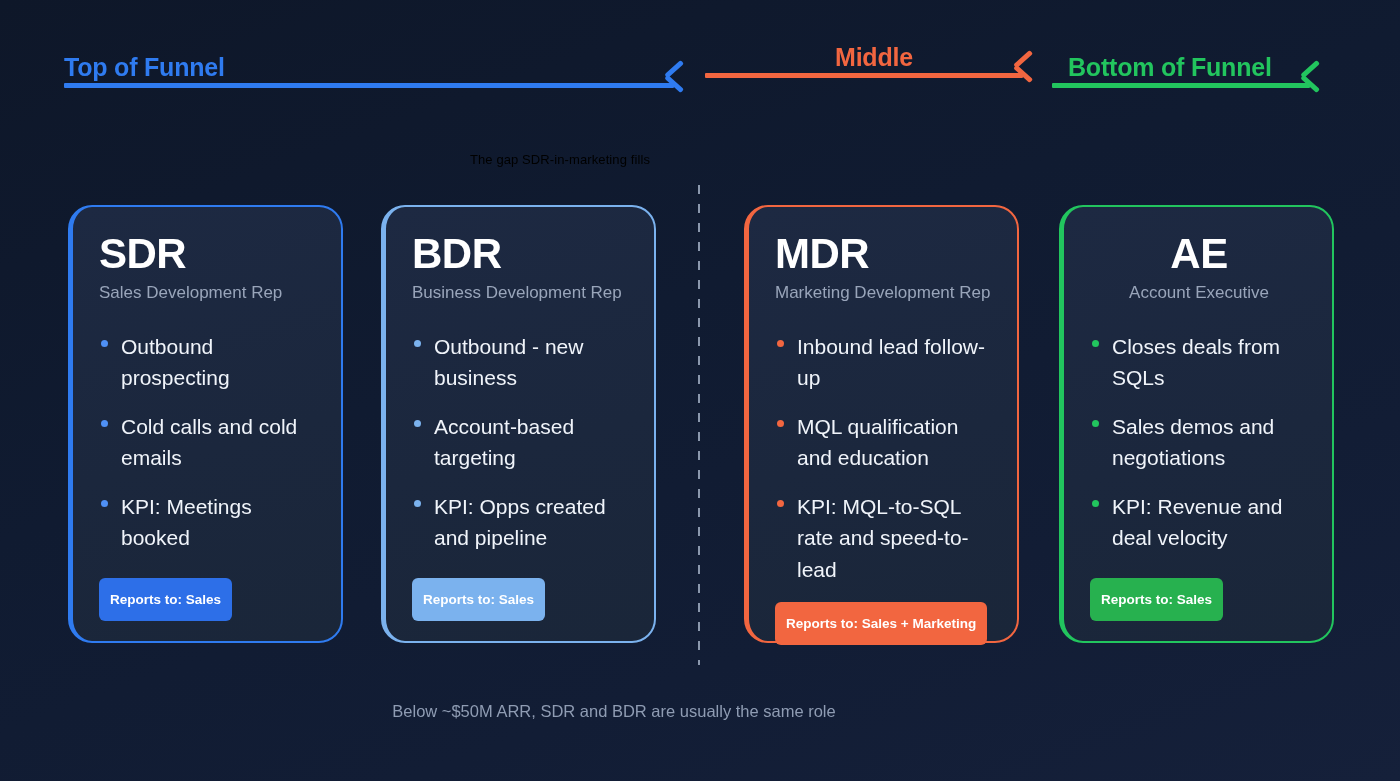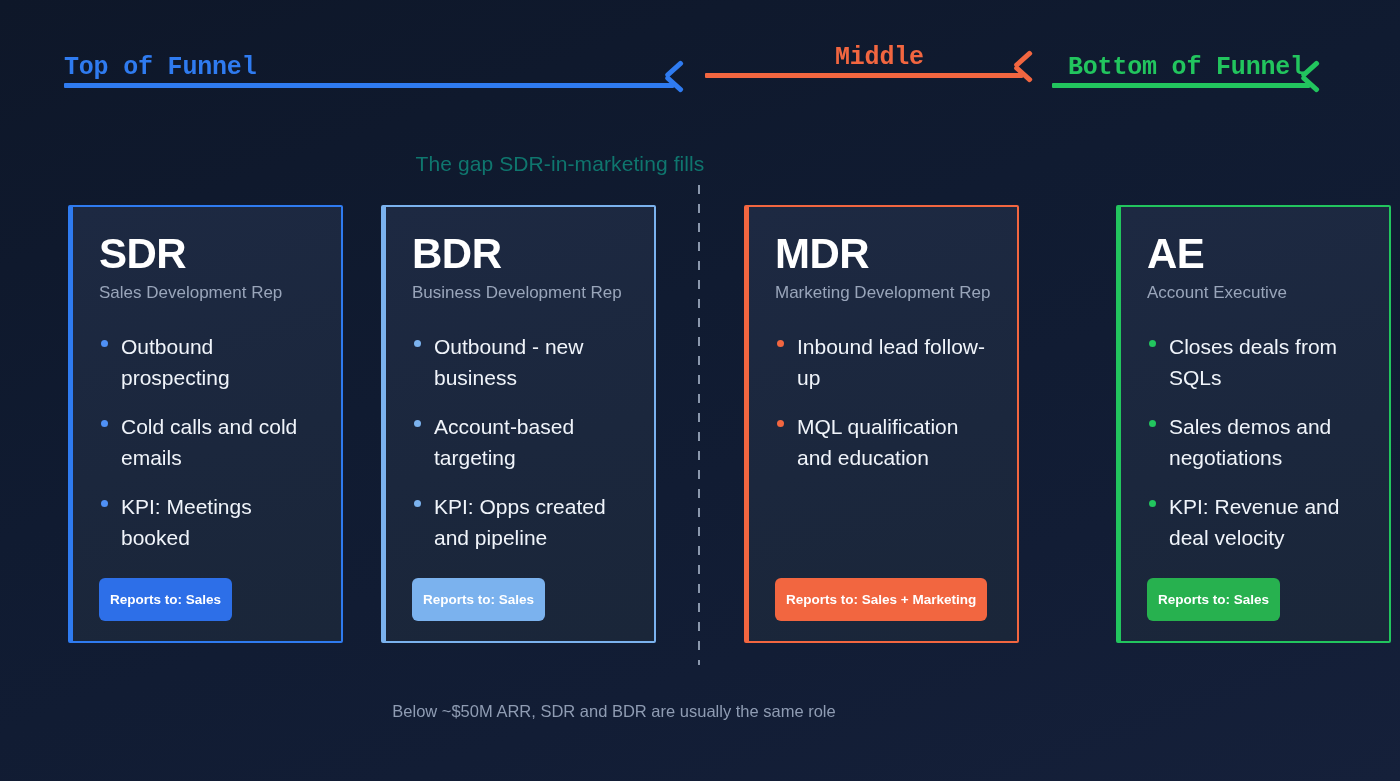--- a/index.html
+++ b/index.html
@@ -7,21 +7,21 @@
   body {
     font-family: "Liberation Sans", sans-serif;
     background: linear-gradient(160deg, #0e1729 0%, #101b31 42%, #121d35 72%, #15203a 100%);
     color:#e8edf6;
     overflow:hidden;
     position:relative;
   }
   .stage { position:relative; width:1400px; height:781px; }
 
   
-  .funnel { position:absolute; left:0; top:0; width:1124px; height:130px;font-family:Liberation Mono, monospace; }
+  .funnel { position:absolute; left:0; top:0; width:1124px; height:130px; }
   .seg { position:absolute; height:60px; }
   .seg .seg-label {
     position:absolute; bottom:22px;
     font-size:25px; font-weight:bold; letter-spacing:-0.2px;
     white-space:nowrap; line-height:1;
   }
   .seg .bar {
     position:absolute; left:0; bottom:14px; height:5px; border-radius:1px;
   }
   .arrowhead { position:absolute; width:30px; height:30px; }
@@ -48,40 +48,40 @@
   
   #seg-bot { left:1052px; top:42px; width:285px; }
   #seg-bot .seg-label { left:16px; color:#22c55e; }
   #seg-bot .bar { width:258px; background:#22c55e; }
   #seg-bot .arrowhead { left:250px; bottom:2px; }
   #seg-bot .arrowhead::before, #seg-bot .arrowhead::after { background:#22c55e; }
 
   
   .gap-caption {
     position:absolute; top:152px; left:0; width:1120px;
-    text-align:center; font-size:21px; color:#0f766e; letter-spacing:0.1px;
+    text-align:center; font-size:13px; color:#000000; letter-spacing:0.1px;
   }
   .divider {
     position:absolute; left:698px; top:185px; width:2px; height:480px;
     background:repeating-linear-gradient(to bottom,#8b98ad 0 9px, rgba(0,0,0,0) 9px 19px);
   }
 
   
   .cards { position:absolute; top:205px; left:0; width:1400px; height:438px; }
   .card {
     position:absolute; top:0; width:275px; height:438px;
-    border-radius:2px;
+    border-radius:24px;
     background:linear-gradient(165deg,#1d2942 0%,#1b273d 55%,#1a2639 100%);
     padding:26px 24px 20px 26px;
     display:flex; flex-direction:column;
   }
   #card-sdr { left:68px; border:2px solid #2f7bf0; border-left-width:5px; }
   #card-bdr { left:381px; border:2px solid #7bb2ee; border-left-width:5px; }
   #card-mdr { left:744px; border:2px solid #f26640; border-left-width:5px; }
-  #card-ae  { left:1116px; border:2px solid #22c55e; border-left-width:5px; }
+  #card-ae  { left:1059px; border:2px solid #22c55e; border-left-width:5px;align-items:center; }
 
   .card-code {
     font-size:42px; font-weight:bold; line-height:1.0;
     color:#ffffff; letter-spacing:-0.5px; margin-bottom:7px;
   }
   .card-title {
     font-size:17px; color:#99a5ba; line-height:1.35; font-weight:normal;
   }
   .bullets { list-style:none; margin-top:26px; flex:1 1 auto; }
   .bullets li {
@@ -165,20 +165,21 @@
       </ul>
       <div class="badge">Reports to: Sales</div>
     </div>
 
     <div class="card" id="card-mdr">
       <div class="card-code">MDR</div>
       <div class="card-title">Marketing Development Rep</div>
       <ul class="bullets">
         <li><span class="dot"></span><span>Inbound lead follow-up</span></li>
         <li><span class="dot"></span><span>MQL qualification and education</span></li>
+        <li><span class="dot"></span><span>KPI: MQL-to-SQL rate and speed-to-lead</span></li>
       </ul>
       <div class="badge">Reports to: Sales + Marketing</div>
     </div>
 
     <div class="card" id="card-ae">
       <div class="card-code">AE</div>
       <div class="card-title">Account Executive</div>
       <ul class="bullets">
         <li><span class="dot"></span><span>Closes deals from SQLs</span></li>
         <li><span class="dot"></span><span>Sales demos and negotiations</span></li>

